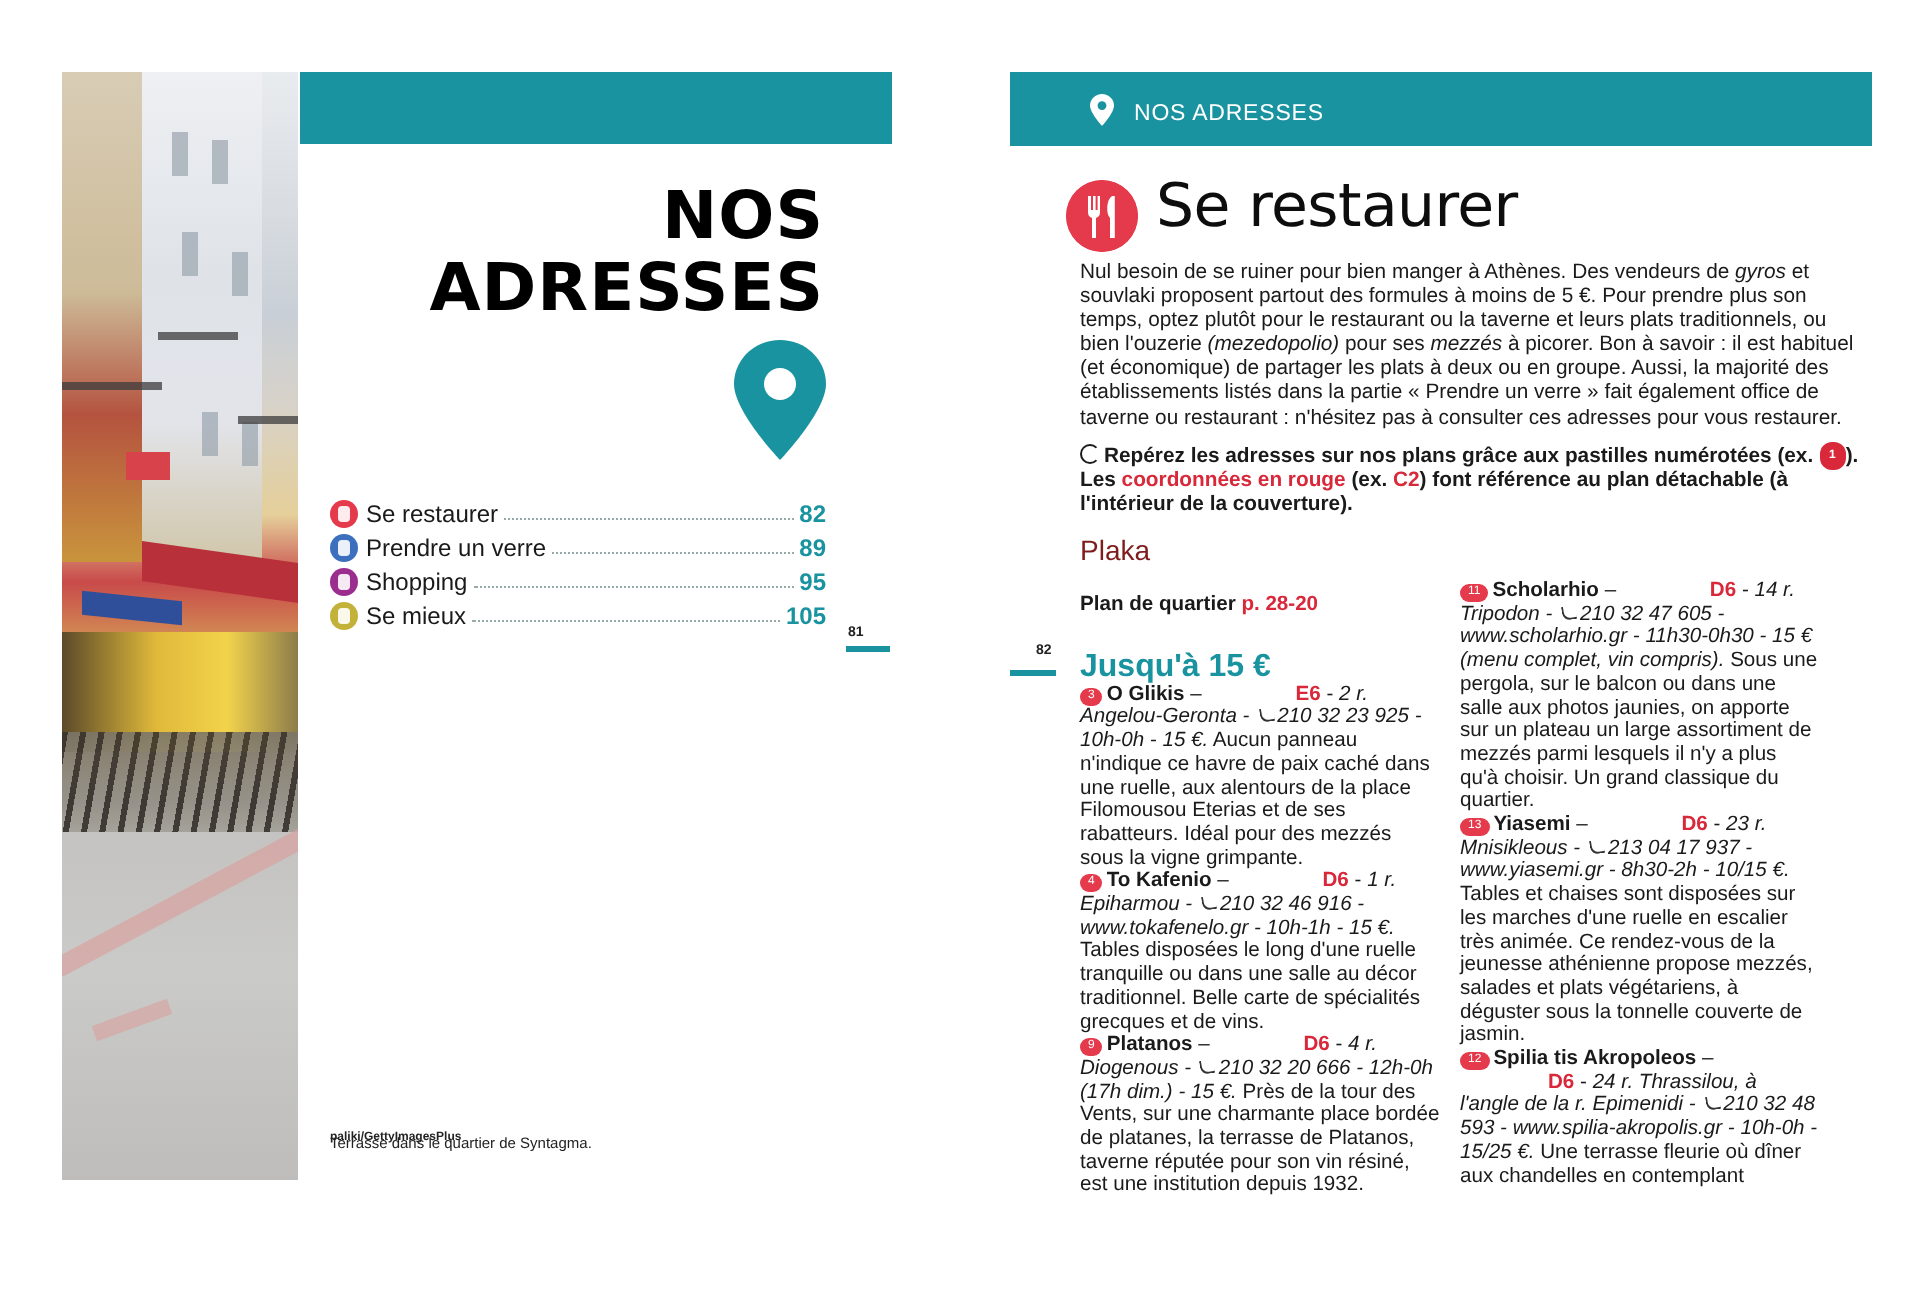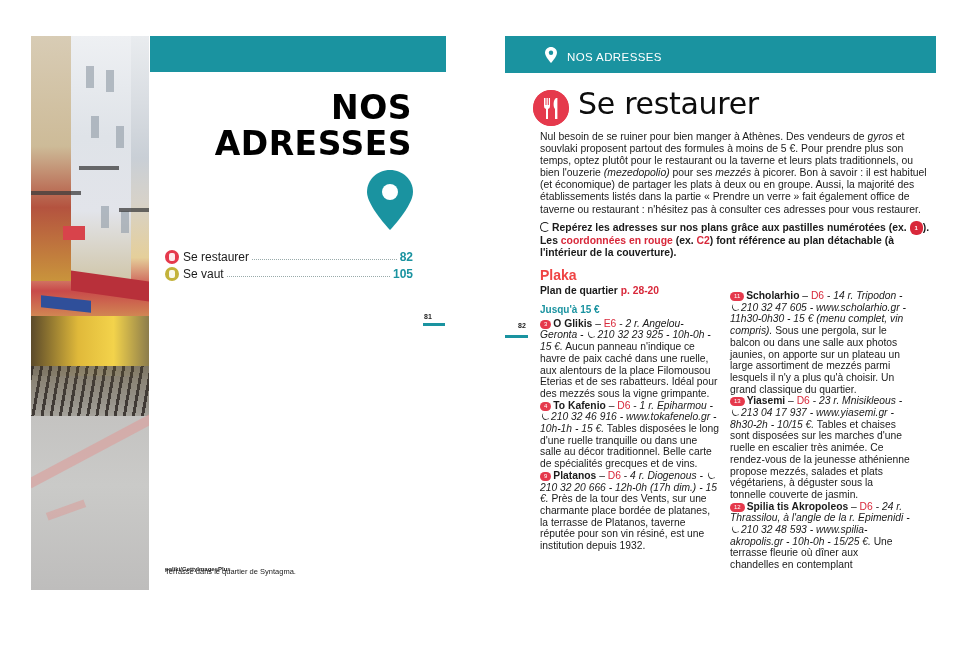--- a/index.html
+++ b/index.html
@@ -61,28 +61,28 @@
   .intro { position: absolute; left: 540px; top: 131px; width: 390px; font-size: 10.4px; line-height: 12.1px; color: #1a1a1a; }
   .intro i { font-style: italic; }
   .note { position: absolute; left: 540px; top: 221px; width: 390px; font-size: 10.4px; line-height: 12.1px; font-weight: bold; color: #1a1a1a; }
   .note .red { color: #d8283a; text-align: center; }
   .note .pill { display: inline-block; background: #d8283a; color: #fff; border-radius: 6px; font-size: 6px; padding: 1px 5px; vertical-align: middle; }
   .note-icon { display: inline-block; width: 10px; height: 10px; border: 1.6px solid #1a1a1a; border-radius: 50%; border-right-color: transparent; vertical-align: -1px; margin-right: 2px; }
 
   .col { position: absolute; top: 267px; width: 180px; font-size: 10.3px; line-height: 11.7px; color: #1a1a1a; }
   .col-1 { left: 540px; }
   .col-2 { left: 730px; top: 267px; }
-  .col-heading { color: #ef4444; font-weight: bold; font-size: 14px; line-height: 16px; margin-bottom: 2px; }
+  .col-heading { color: #7f1d1d; font-weight: normal; font-size: 14px; line-height: 16px; margin-bottom: 14px; }
   .col-sub { font-weight: bold; font-size: 10.3px; margin-bottom: 1px; }
   .col-sub .red { color: #d8283a; }
-  .price-heading { color: #1a93a0; font-weight: bold; font-size: 10px; line-height: 14px; margin: 6px 0 1px; }
+  .price-heading { color: #1a93a0; font-weight: bold; font-size: 16px; line-height: 14px; margin: 18px 0 1px; }
   .entry { margin-bottom: 0; }
   .entry .num { display: inline-block; background: #e5394c; color: #fff; border-radius: 6px; font-size: 6px; line-height: 9px; padding: 0 4px; vertical-align: 1px; margin-right: 2px; }
   .entry .name { font-weight: bold; }
-  .entry .grid { font-weight: normal; color: #d8283a; }
+  .entry .grid { font-weight: bold; color: #d8283a; margin-left: 44px; }
   .entry .meta { font-style: italic; }
   .phone-icon { display: inline-block; width: 7px; height: 7px; border-left: 1.4px solid #333; border-bottom: 1.4px solid #333; border-radius: 0 0 0 4px; transform: rotate(-10deg); margin: 0 2px; }
 
   .folio-right { position: absolute; left: 518px; top: 322px; font-size: 7px; font-weight: bold; color: #222; }
   .folio-right-bar { position: absolute; left: 505px; top: 335px; width: 23px; height: 3px; background: #1a93a0; }
 </style>
 </head>
 <body>
 
 <div class="photo">
@@ -120,22 +120,34 @@
 </svg>
 
 <div class="toc">
   <div class="toc-row">
     <span class="toc-icon" style="background:#e5394c"></span>
     <span class="toc-label">Se restaurer</span>
     <span class="toc-dots"></span>
     <span class="toc-page">82</span>
   </div>
   <div class="toc-row">
+    <span class="toc-icon" style="background:#3d6fbf"></span>
+    <span class="toc-label">Prendre un verre</span>
+    <span class="toc-dots"></span>
+    <span class="toc-page">89</span>
+  </div>
+  <div class="toc-row">
+    <span class="toc-icon" style="background:#9b2d8f"></span>
+    <span class="toc-label">Shopping</span>
+    <span class="toc-dots"></span>
+    <span class="toc-page">95</span>
+  </div>
+  <div class="toc-row">
     <span class="toc-icon" style="background:#c3b23a"></span>
-    <span class="toc-label">Se vaut</span>
+    <span class="toc-label">Se mieux</span>
     <span class="toc-dots"></span>
     <span class="toc-page">105</span>
   </div>
 </div>
 
 <div class="folio-left">81</div>
 <div class="folio-left-bar"></div>
 
 <div class="caption">Terrasse dans le quartier de Syntagma.</div>
 <div class="credit">paliki/GettyImagesPlus</div>

